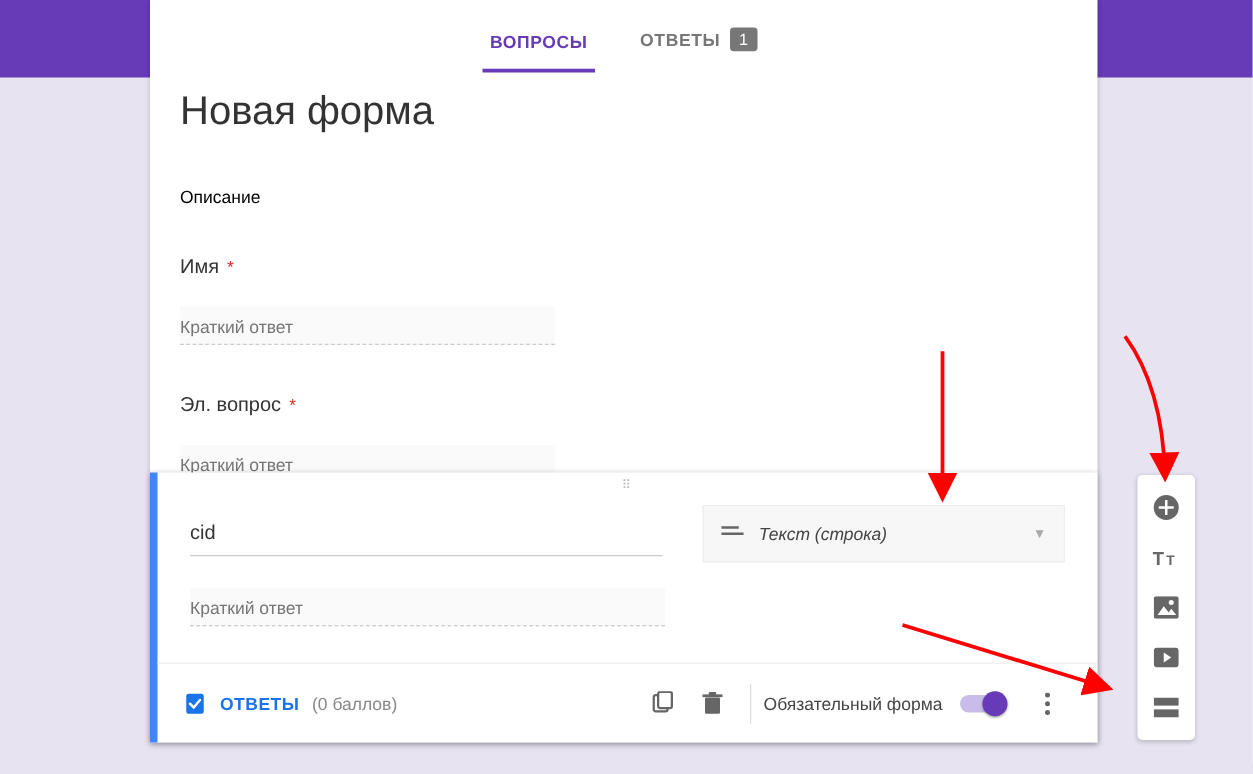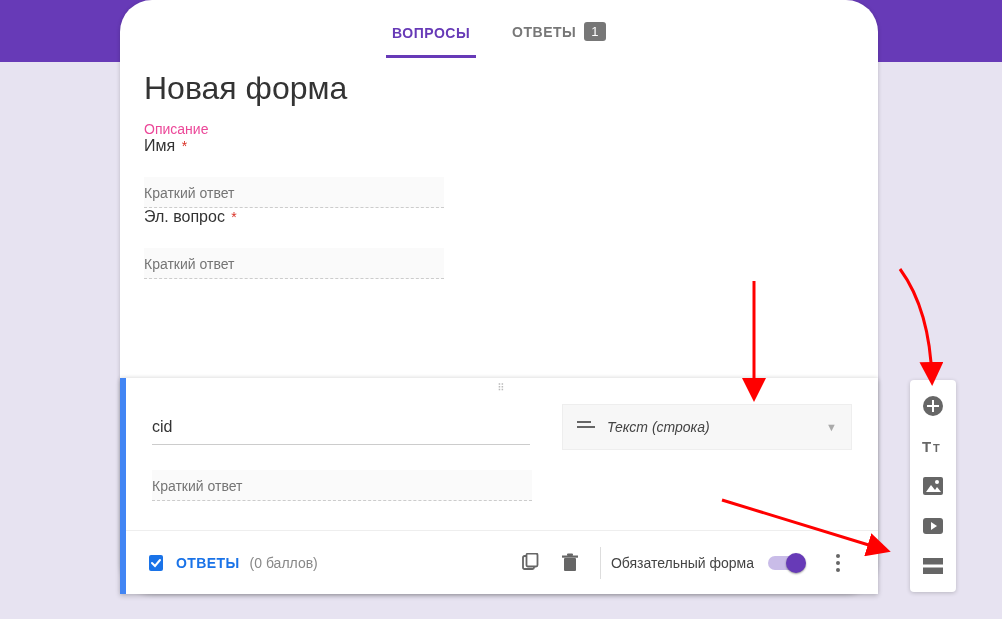--- a/index.html
+++ b/index.html
@@ -10,21 +10,20 @@
   left: 0; right: 0; top: 0;
   height: 62px;
   background: #673ab7;
 }
 .form-container {
   position: absolute;
   left: 120px; top: 0;
   width: 758px; height: 594px;
   background: #fff;
   box-shadow: 0 1px 4px rgba(0,0,0,0.2);
-  border-radius: 32px;
 }
 .tabs {
   height: 62px;
   display: flex;
   align-items: flex-end;
   justify-content: center;
   gap: 30px;
   padding-bottom: 4px;
 }
 .tab {
@@ -40,23 +39,23 @@
   gap: 8px;
 }
 .tab.active { color: #673ab7; border-bottom-color: #673ab7; }
 .tab-badge {
   background: #777; color: #fff; border-radius: 3px;
   padding: 2px 7px; font-size: 13px; font-weight: 500;
 }
 
 .form-body { padding: 0 35px 0 24px; }
 .form-title { font-size: 32px; color: #333; padding-top: 8px; }
-.form-desc { color: #ec4899; font-size: 14px; margin-top: 14px; }
-
-.q-block { }
+.form-desc { color: #000000; font-size: 14px; margin-top: 42px; }
+
+.q-block { margin-top: 40px; }
 .q-label { font-size: 16px; color: #333; }
 .q-req { color: #d93025; font-size: 14px; margin-left: 2px; }
 .q-shortans {
   display: block; width: 300px;
   color: #aaa; font-size: 14px;
   padding: 8px 0 6px;
   border: none;
   border-bottom: 1px dashed #ccc;
   margin-top: 22px;
 }

